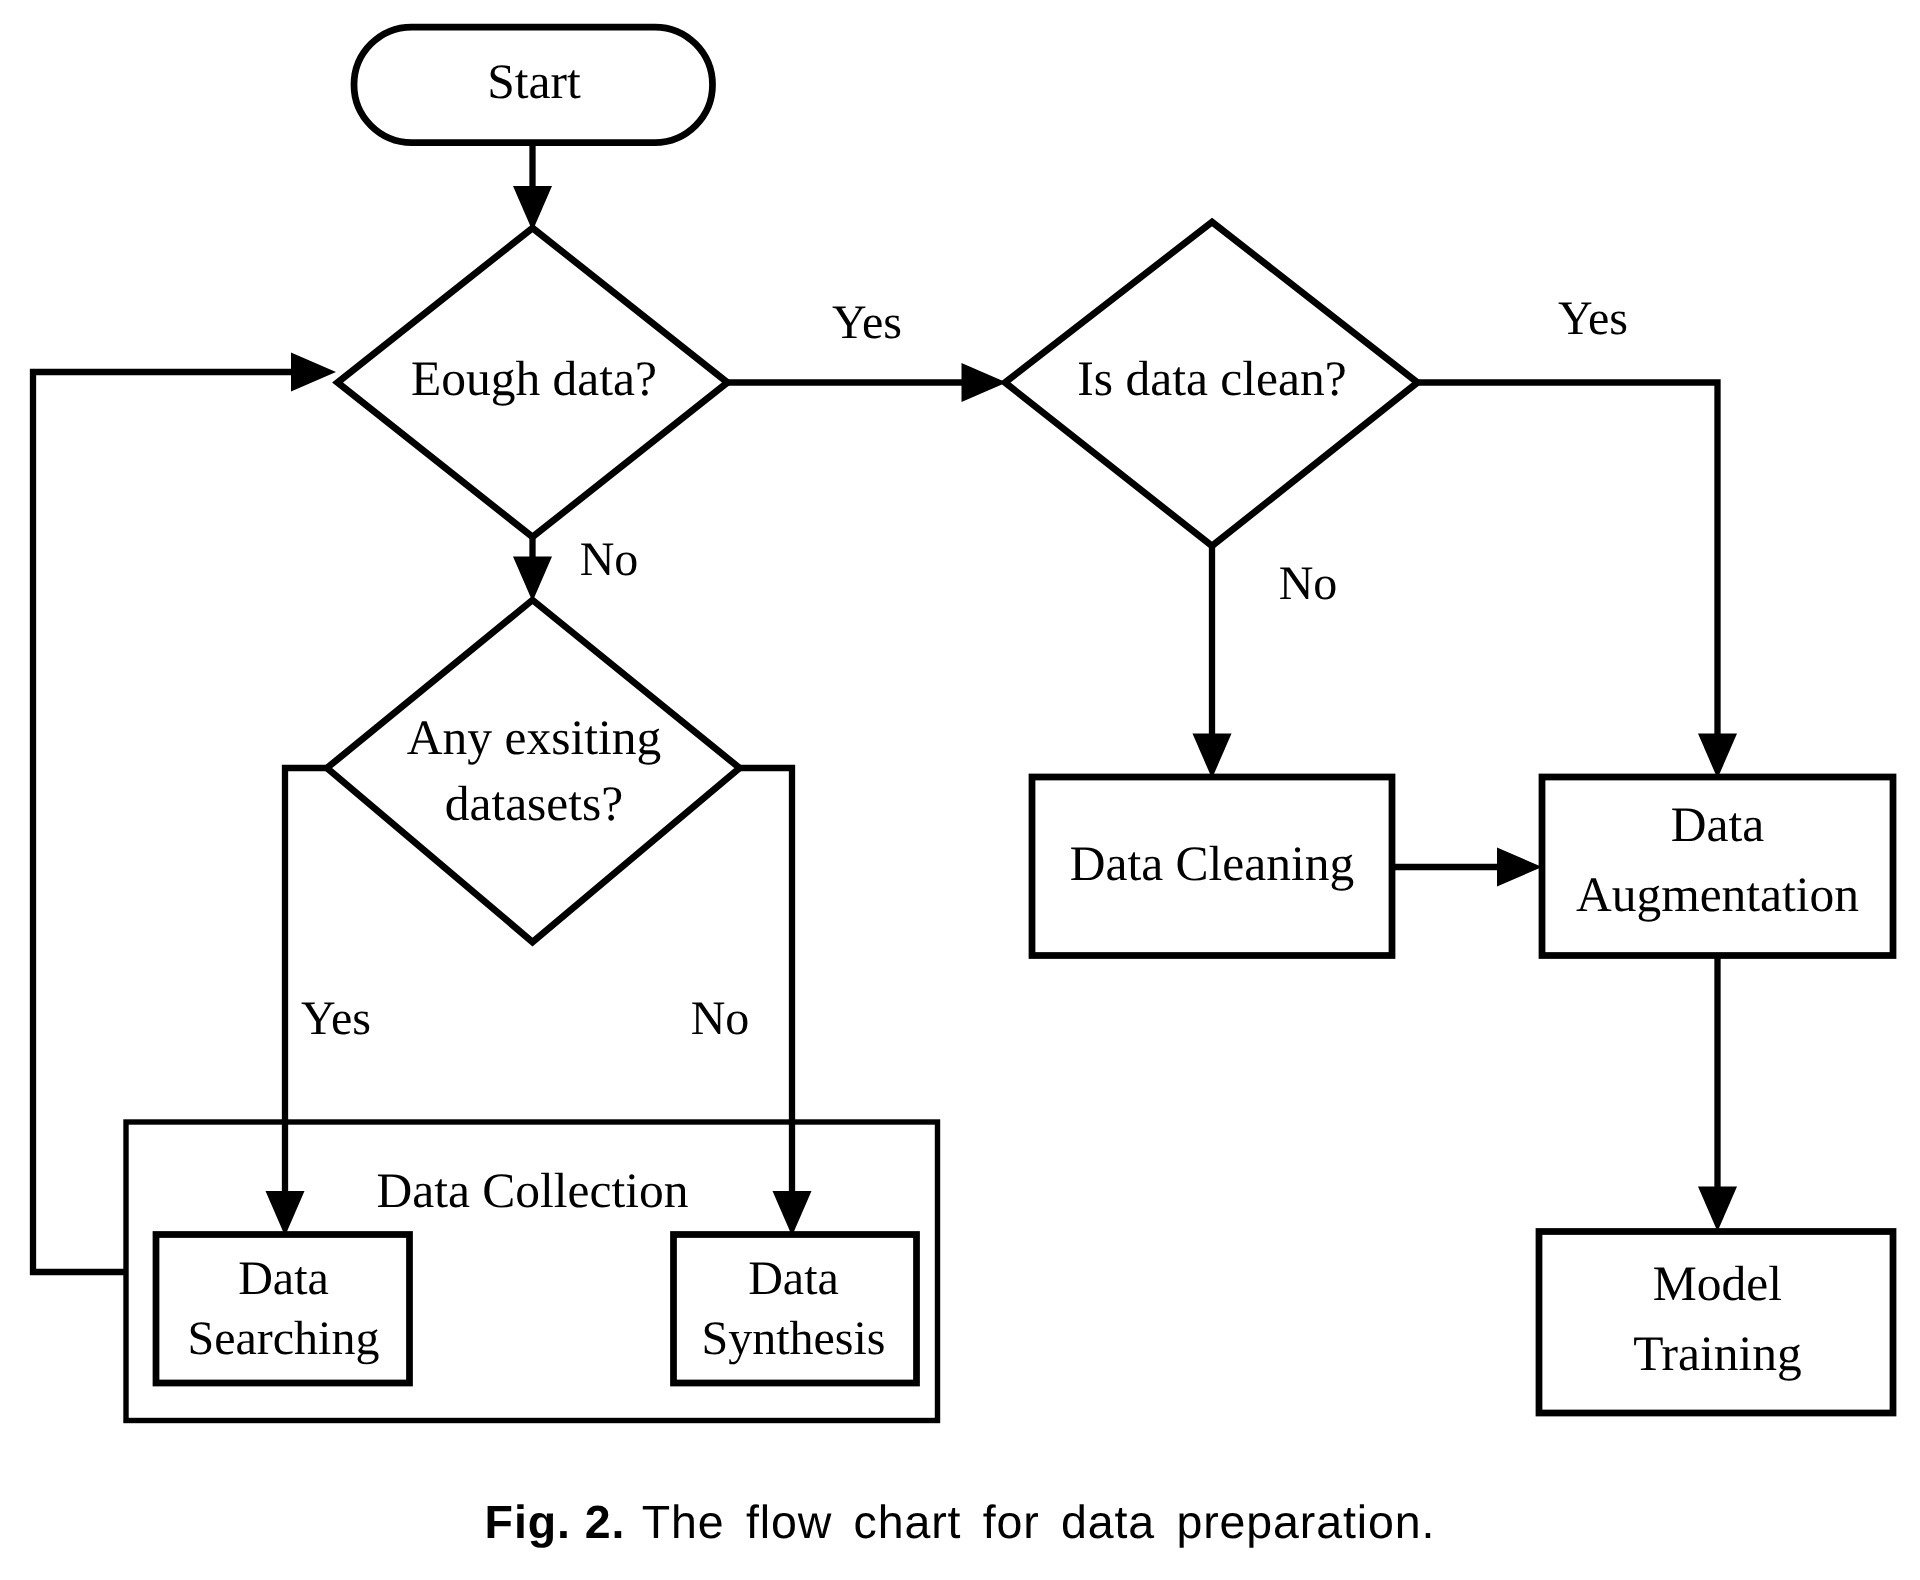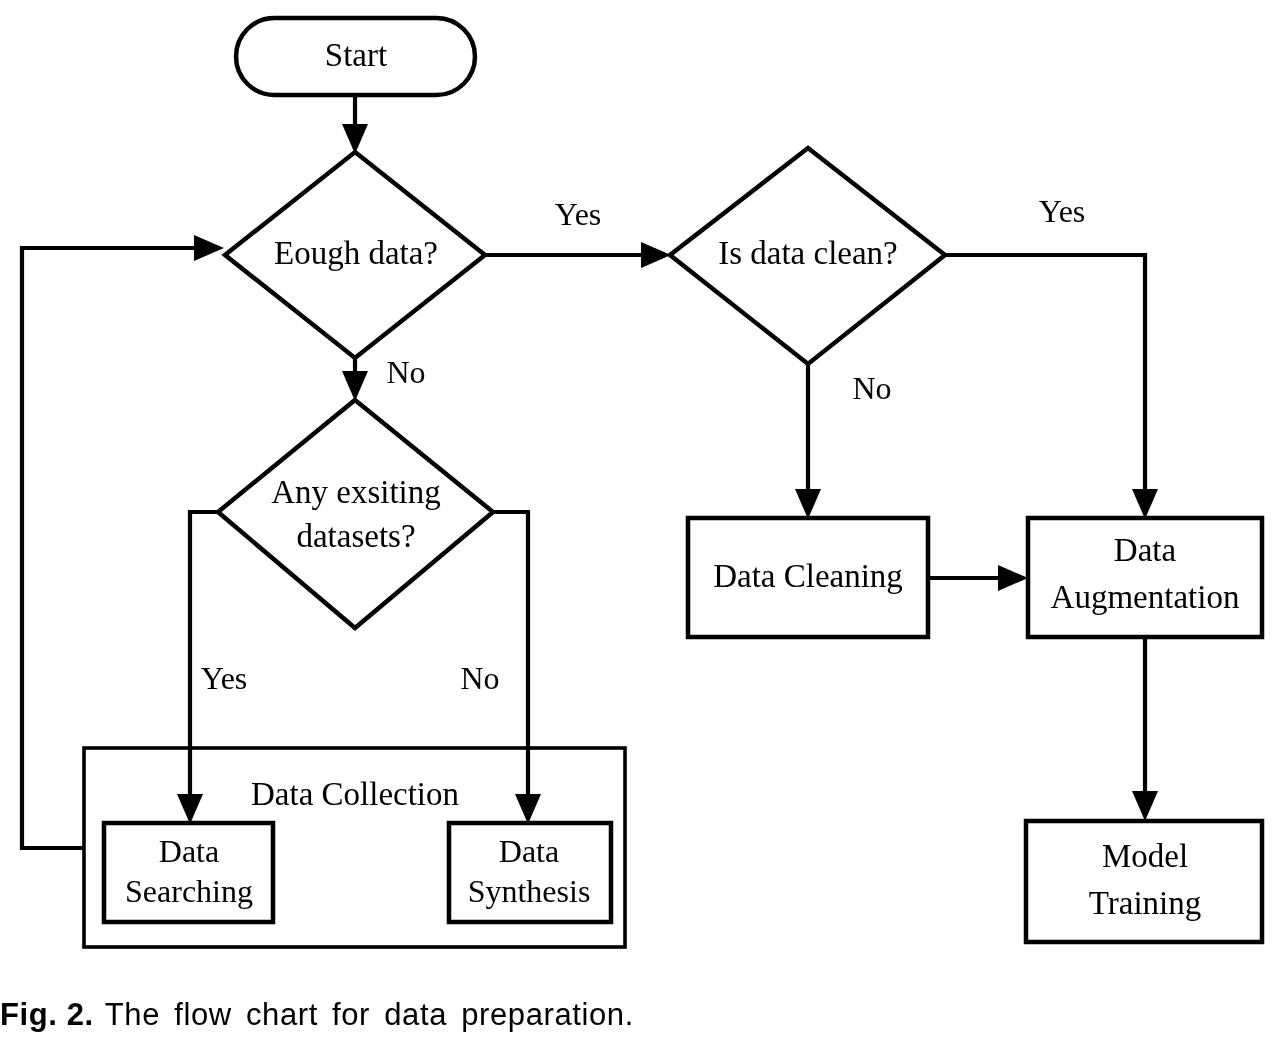--- a/index.html
+++ b/index.html
@@ -76,21 +76,21 @@
     font-size: 33px;
     fill: #000000;
     text-anchor: middle;
     dominant-baseline: middle;
   }
   #caption {
     position: absolute;
     left: 0;
     top: 997px;
     width: 1280px;
-    text-align: left;
+    text-align: center;
     font-family: "Liberation Sans Narrow", "Liberation Sans", sans-serif;
     font-size: 31px;
     color: #000000;
     letter-spacing: 0.6px;
     white-space: nowrap;
   }
   #caption .cap-bold {
     font-weight: bold;
     margin-right: 11px;
   }

